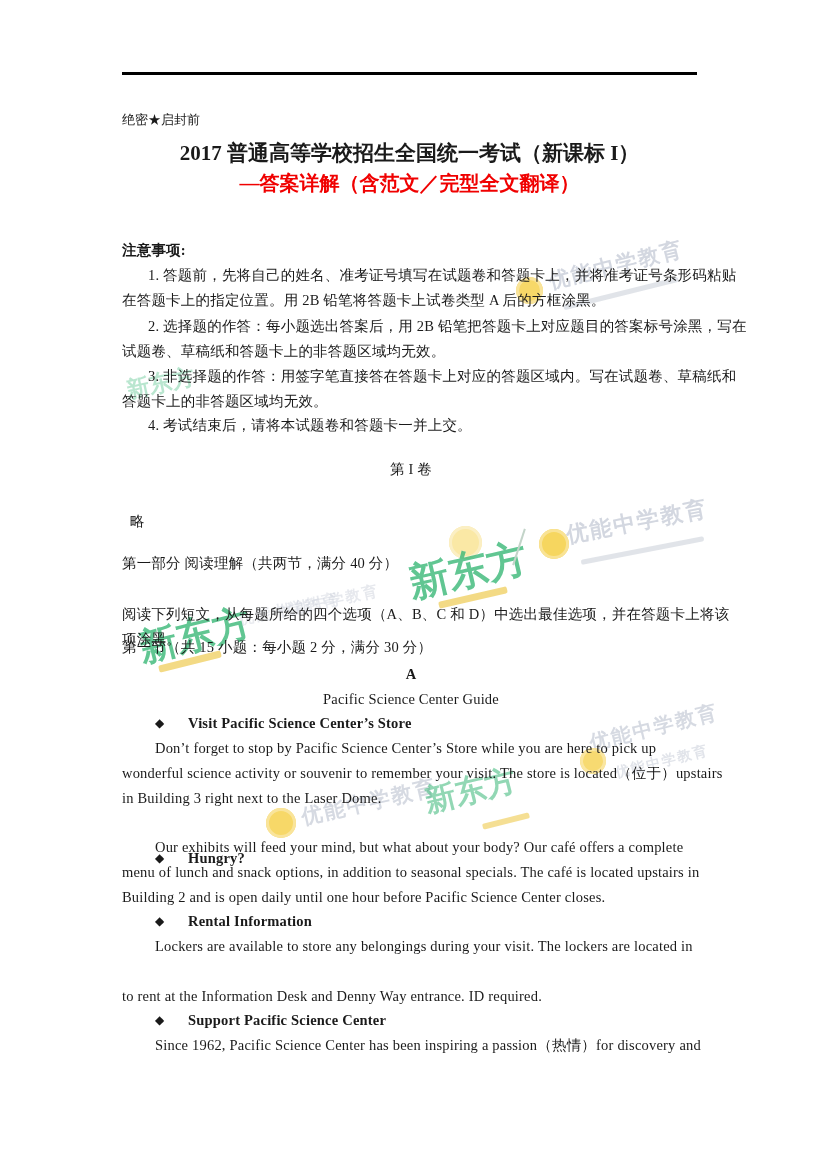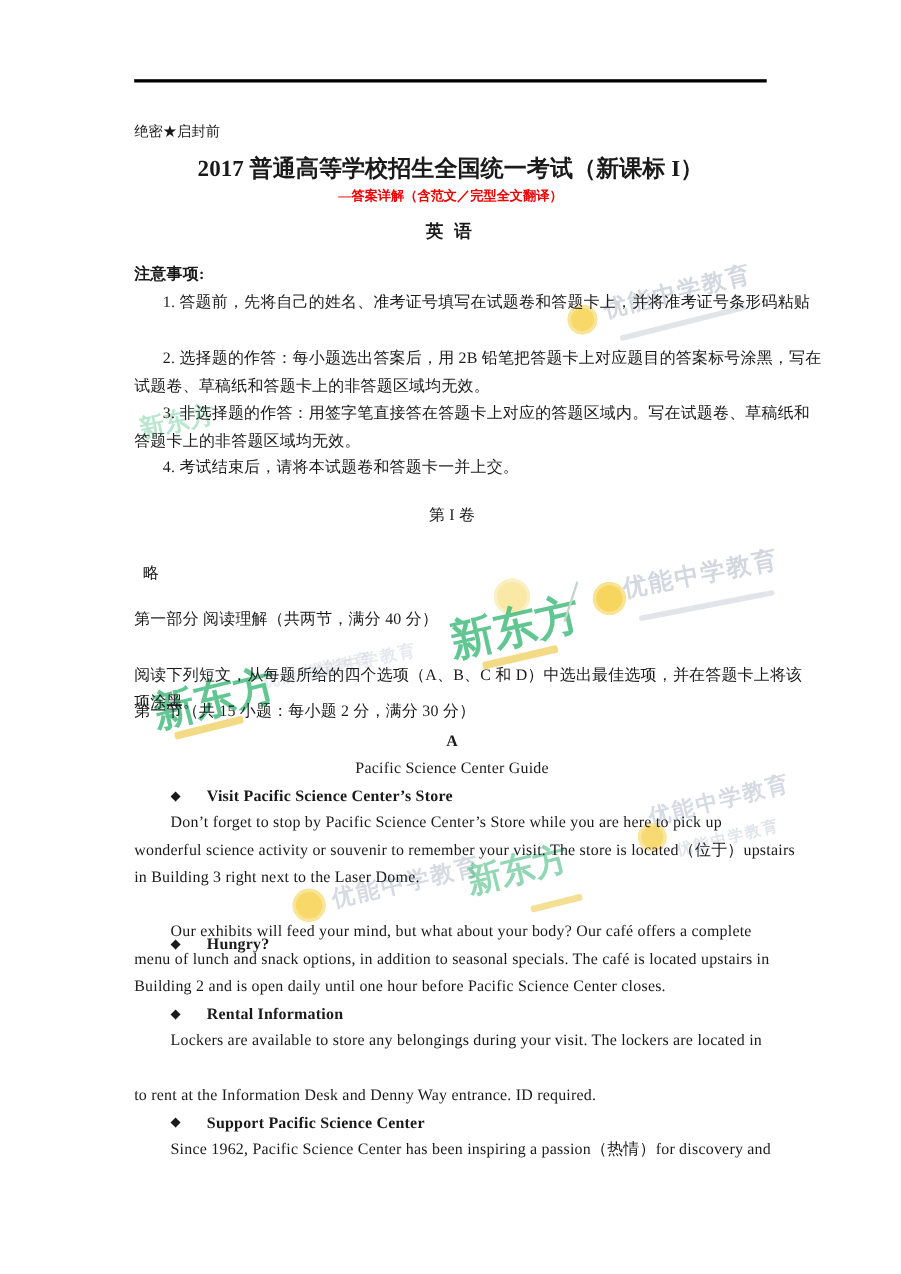--- a/index.html
+++ b/index.html
@@ -61,25 +61,25 @@
   <div class="abs wm wm-smiley" style="left:266px;top:808px;width:30px;height:30px;opacity:.85;"></div>
   <div class="abs wm wm-gray" style="left:300px;top:788px;font-size:21px;transform:rotate(-13deg);opacity:.75;">优能中学教育</div>
   <div class="abs wm wm-green" style="left:424px;top:770px;font-size:31px;transform:rotate(-14deg);opacity:.55;">新东方</div>
   <div class="abs wm wm-ybar" style="left:482px;top:818px;width:48px;height:6px;transform:rotate(-14deg);opacity:.75;"></div>
 
   <div class="abs rule"></div>
 
   <div class="abs security">绝密★启封前</div>
 
   <div class="abs title center" style="top:139px;">2017 普通高等学校招生全国统一考试（新课标 I）</div>
-  <div class="abs title center red" style="top:170px;font-size:12px;">—答案详解（含范文／完型全文翻译）</div>
-  <div class="abs title center subject" style="top:200px;font-size:16px;">英 语</div>
+  <div class="abs title center red" style="top:170px;font-size:20px;">—答案详解（含范文／完型全文翻译）</div>
 
   <div class="abs line bold" style="top:238px;">注意事项:</div>
   <div class="abs line indent1" style="top:263px;">1. 答题前，先将自己的姓名、准考证号填写在试题卷和答题卡上，并将准考证号条形码粘贴</div>
+  <div class="abs line" style="top:288px;">在答题卡上的指定位置。用 2B 铅笔将答题卡上试卷类型 A 后的方框涂黑。</div>
   <div class="abs line indent1" style="top:314px;">2. 选择题的作答：每小题选出答案后，用 2B 铅笔把答题卡上对应题目的答案标号涂黑，写在</div>
   <div class="abs line" style="top:339px;">试题卷、草稿纸和答题卡上的非答题区域均无效。</div>
   <div class="abs line indent1" style="top:364px;">3. 非选择题的作答：用签字笔直接答在答题卡上对应的答题区域内。写在试题卷、草稿纸和</div>
   <div class="abs line" style="top:389px;">答题卡上的非答题区域均无效。</div>
   <div class="abs line indent1" style="top:413px;">4. 考试结束后，请将本试题卷和答题卡一并上交。</div>
 
   <div class="abs line center" style="top:457px;">第 I 卷</div>
   <div class="abs line" style="top:509px;left:130px;">略</div>
 
   <div class="abs line" style="top:551px;">第一部分 阅读理解（共两节，满分 40 分）</div>

